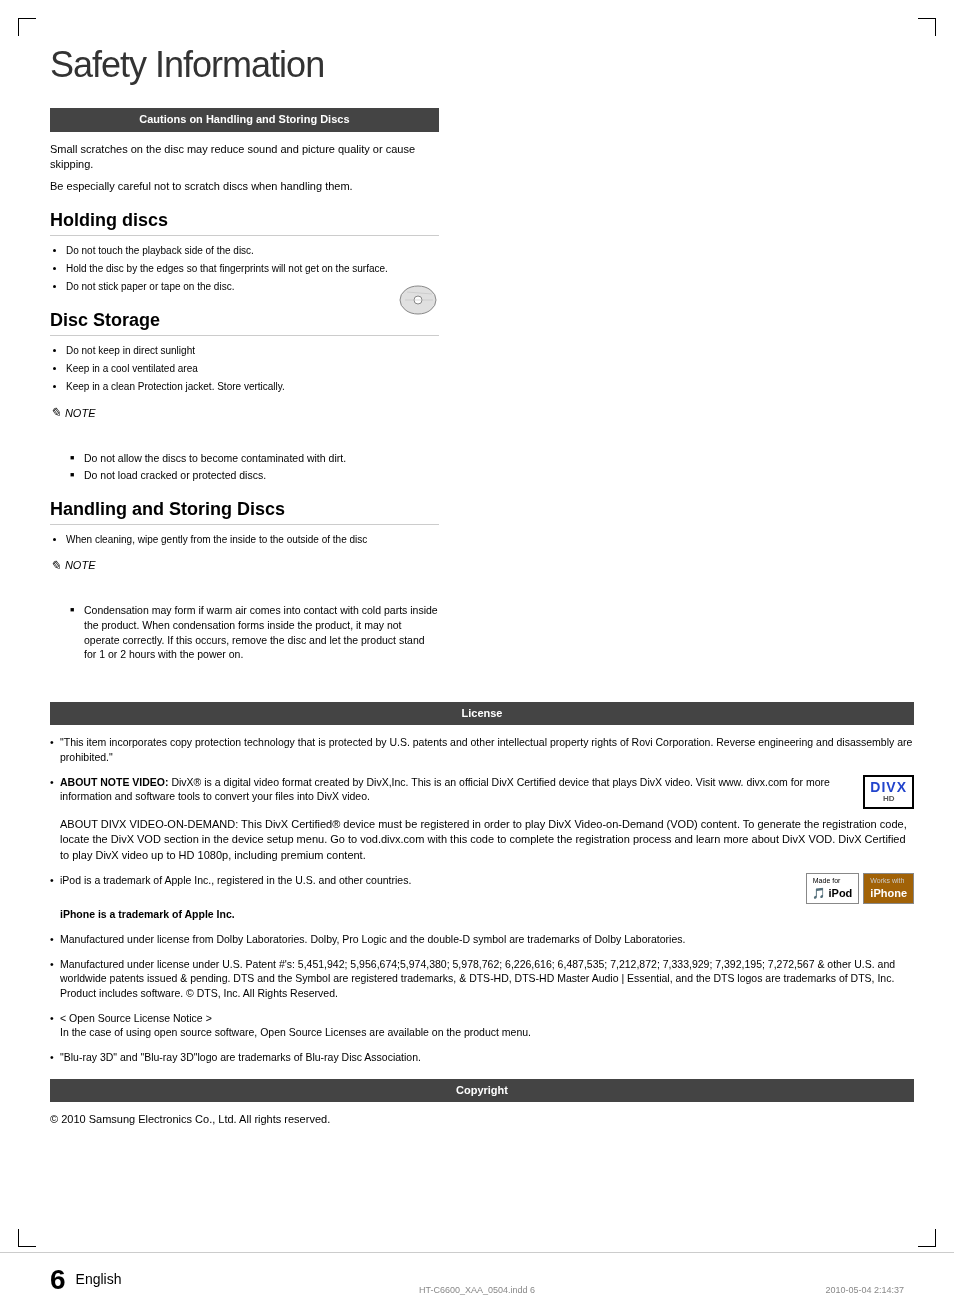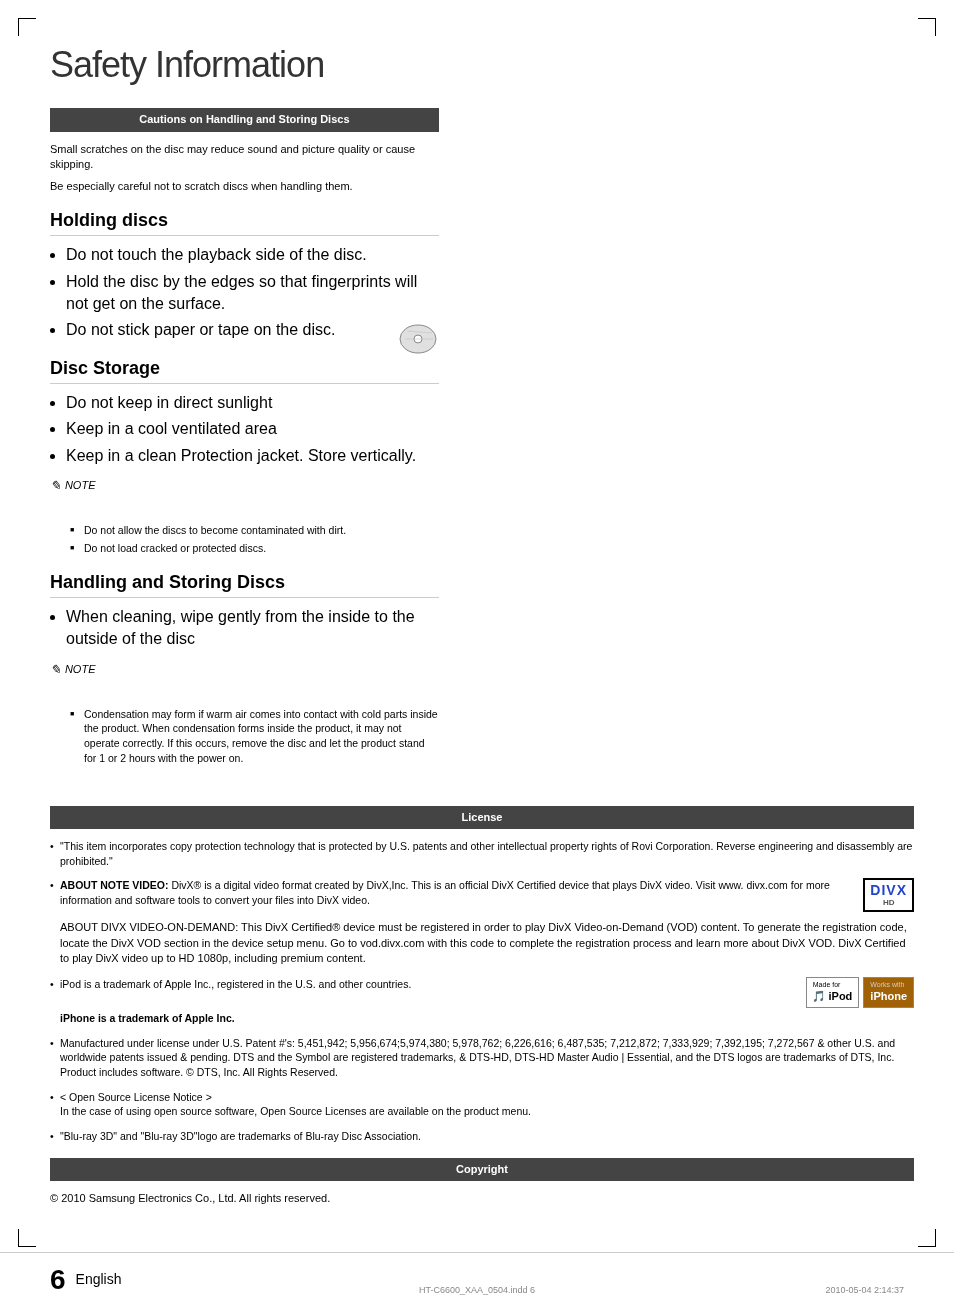--- a/index.html
+++ b/index.html
@@ -77,21 +77,21 @@
       padding-bottom: 2px;
     }
 
     p { margin-bottom: 6px; font-size: 11px; }
 
     ul {
       margin-left: 16px;
       margin-bottom: 8px;
     }
     ul li {
-      font-size: 16px;
+      font-size: 10px;
       margin-bottom: 4px;
       list-style: disc;
     }
 
     .note-block {
       margin: 10px 0;
     }
     .note-label {
       font-size: 11px;
       font-style: italic;
@@ -334,20 +334,23 @@
                   <div class="iphone-text">iPhone</div>
                 </div>
               </div>
             </div>
           </div>
           <div style="margin-top:3px;">
             <strong>iPhone is a trademark of Apple Inc.</strong>
           </div>
         </div>
 
+        <div class="bullet-item">
+          <span>Manufactured under license from Dolby Laboratories. Dolby, Pro Logic and the double-D symbol are trademarks of Dolby Laboratories.</span>
+        </div>
 
         <div class="bullet-item">
           <span>Manufactured under license under U.S. Patent #'s: 5,451,942; 5,956,674;5,974,380; 5,978,762; 6,226,616; 6,487,535; 7,212,872; 7,333,929; 7,392,195; 7,272,567 &amp; other U.S. and worldwide patents issued &amp; pending. DTS and the Symbol are registered trademarks, &amp; DTS-HD, DTS-HD Master Audio | Essential, and the DTS logos are trademarks of DTS, Inc. Product includes software. © DTS, Inc. All Rights Reserved.</span>
         </div>
 
         <div class="bullet-item">
           <span>&lt; Open Source License Notice &gt;</span>
           <br>
           <span>In the case of using open source software, Open Source Licenses are available on the product menu.</span>
         </div>

